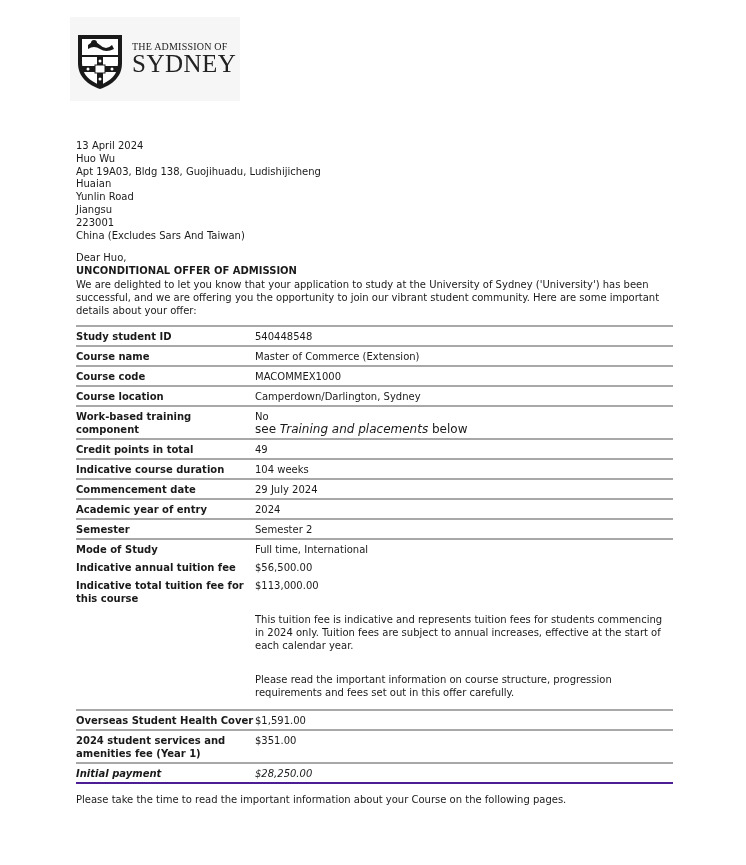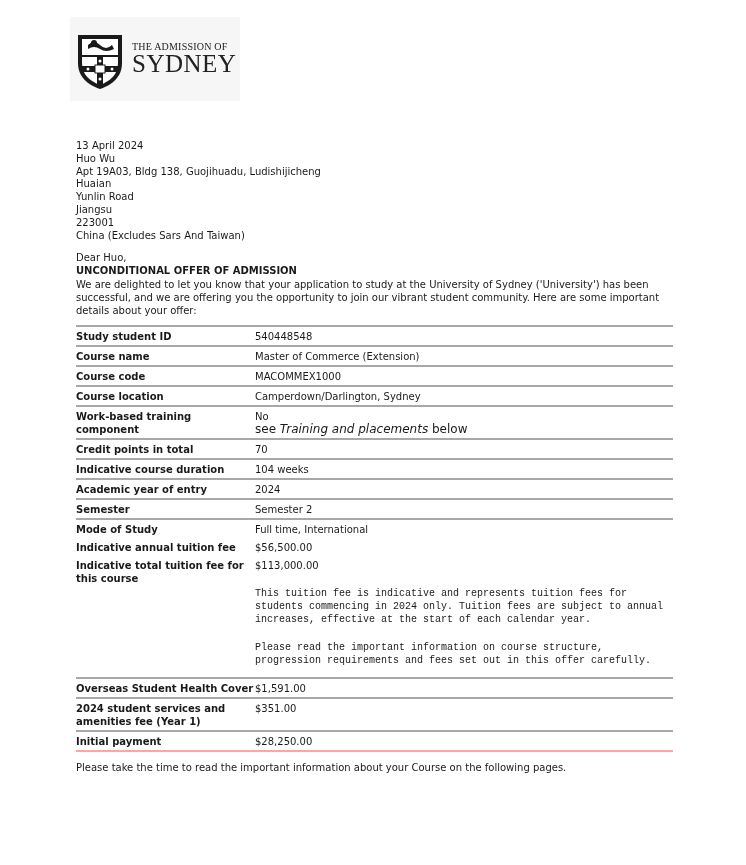--- a/index.html
+++ b/index.html
@@ -13,24 +13,24 @@
   .line { line-height:12.8px; }
   .date { margin-bottom:0; }
   .addr { margin-bottom:10px; }
   .greet { margin-bottom:0; }
   .title { font-weight:bold; }
   .intro { line-height:13px; margin-bottom:8px; }
   table { width:597px; border-collapse:collapse; }
   td { vertical-align:top; padding:3px 0 2px 0; line-height:13px; border-top:2px solid #a8a8a8; }
   td.k { font-weight:bold; width:178px; }
   td.v { padding-left:1px; }
-  tr.last td { border-bottom:2px solid #fca5a5; }
+  tr.last td { border-bottom:2px solid #4c1d95;font-style:italic; }
   .note { font-size:12px; }
   .note i { font-style:italic; }
-  .para { margin-top:15px; margin-bottom:8px; line-height:13px;font-family:Liberation Mono, monospace; }
+  .para { margin-top:21px; margin-bottom:8px; line-height:13px; }
   .footer { margin-top:10px; }
 </style>
 </head>
 <body>
 
 <div class="logo-box">
   <svg class="crest" viewBox="0 0 48 58">
     <path d="M2 2 H46 V30 C46 44 36 52 24 56 C12 52 2 44 2 30 Z" fill="#1a1a1a"></path>
     <path d="M6 6 H42 V22 H6 Z" fill="#fff"></path>
     <path d="M12 12 q6 -6 12 0 q6 6 12 0 l2 4 q-8 4 -14 0 q-6 -4 -12 0 z" fill="#1a1a1a"></path>
@@ -85,25 +85,29 @@
         </tr>
     <tr>
       <td class="k">Work-based training component</td>
       <td class="v">
         <div>No</div>
         <div class="note"><span>see </span><i>Training and placements</i><span> below</span></div>
       </td>
     </tr>
     <tr>
           <td class="k">Credit points in total</td>
-          <td class="v">70</td>
+          <td class="v">49</td>
         </tr>
     <tr>
           <td class="k">Indicative course duration</td>
           <td class="v">104 weeks</td>
+        </tr>
+    <tr>
+          <td class="k">Commencement date</td>
+          <td class="v">29 July 2024</td>
         </tr>
     <tr>
           <td class="k">Academic year of entry</td>
           <td class="v">2024</td>
         </tr>
     <tr>
           <td class="k">Semester</td>
           <td class="v">Semester 2</td>
         </tr>
     <tr>

